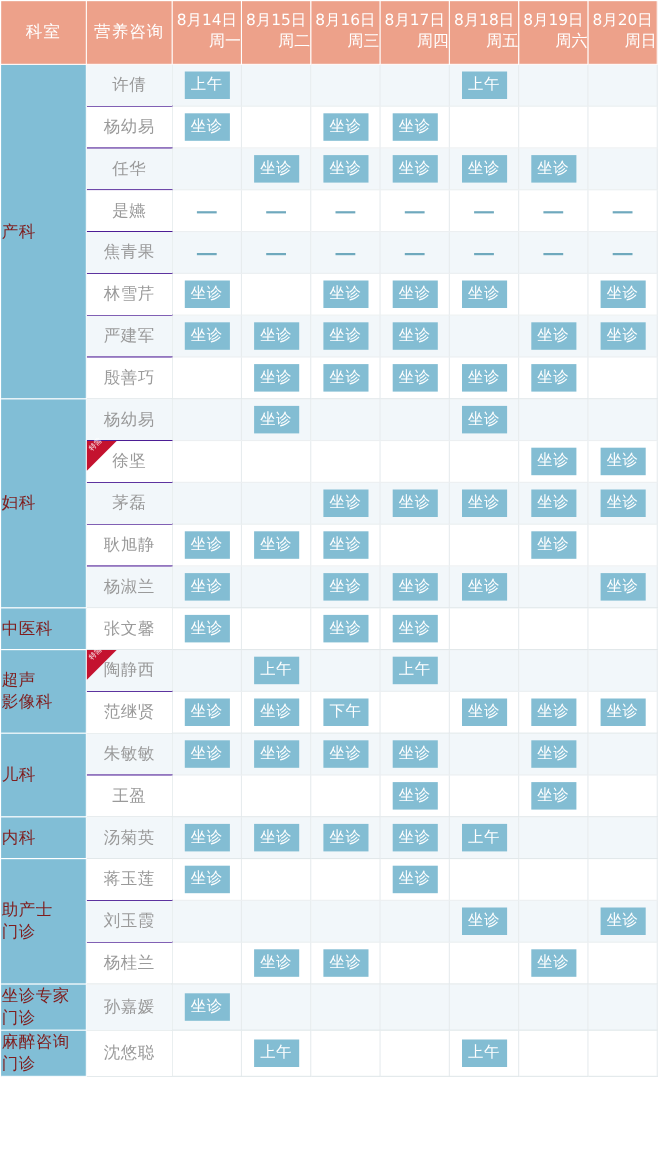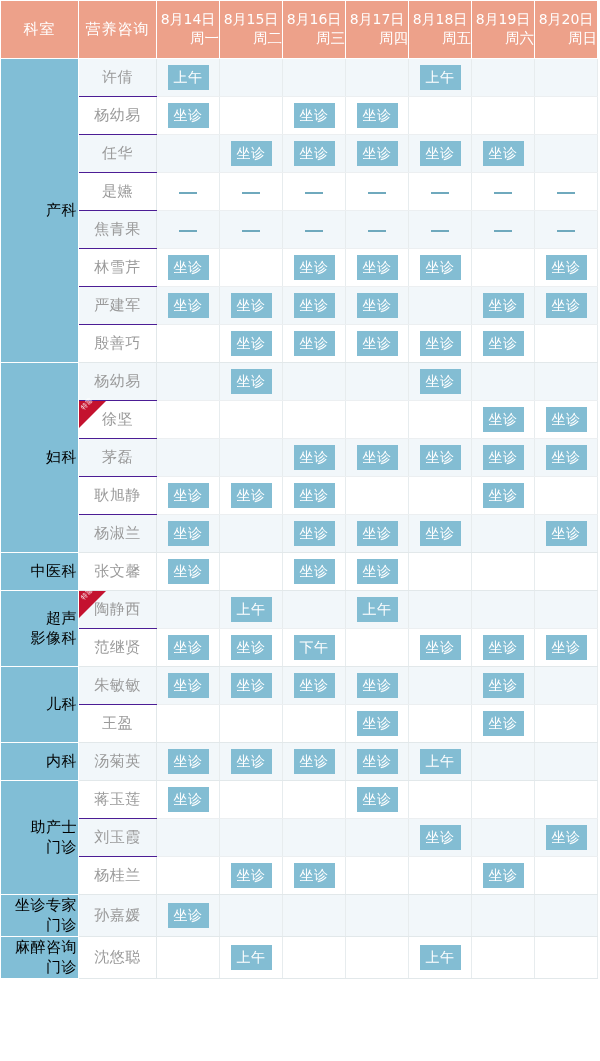--- a/index.html
+++ b/index.html
@@ -50,24 +50,24 @@
   }
   thead th .d-week {
     display: block;
     font-size: 14.5px;
     text-align: right;
   }
 
   
   td.dept-cell {
     background: #81bed6;
-    color: #000000;
+    color: #7f1d1d;
     font-size: 15px;
     line-height: 1.3;
-    text-align: right;
+    text-align: left;
     vertical-align: middle;
     border: 1px solid #ffffff;
     border-left: none;
     letter-spacing: 0.5px;
     white-space: pre-line;
   }
 
   
   td.doc-cell {
     position: relative;

